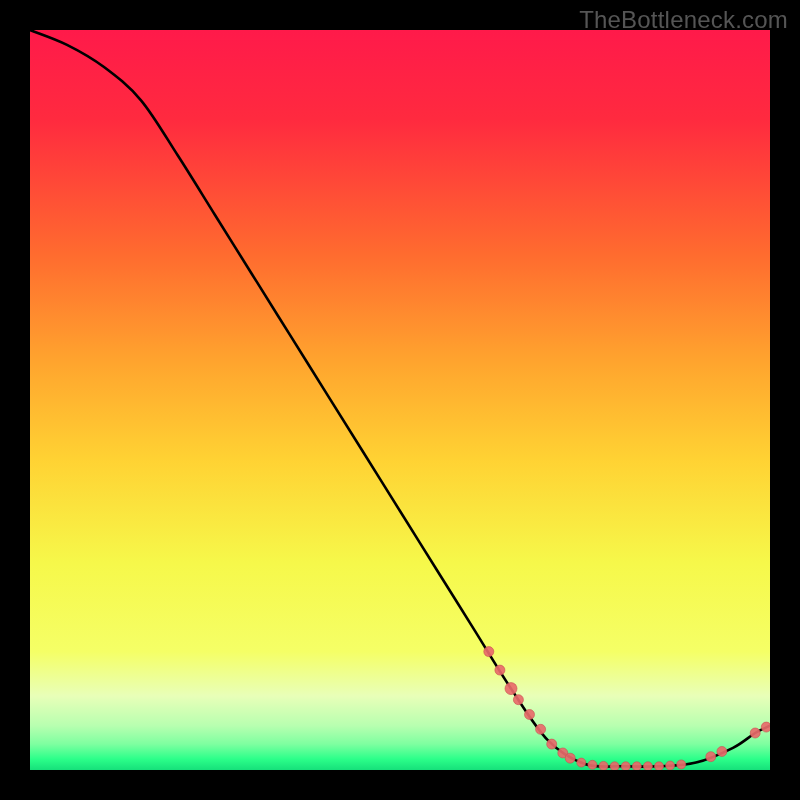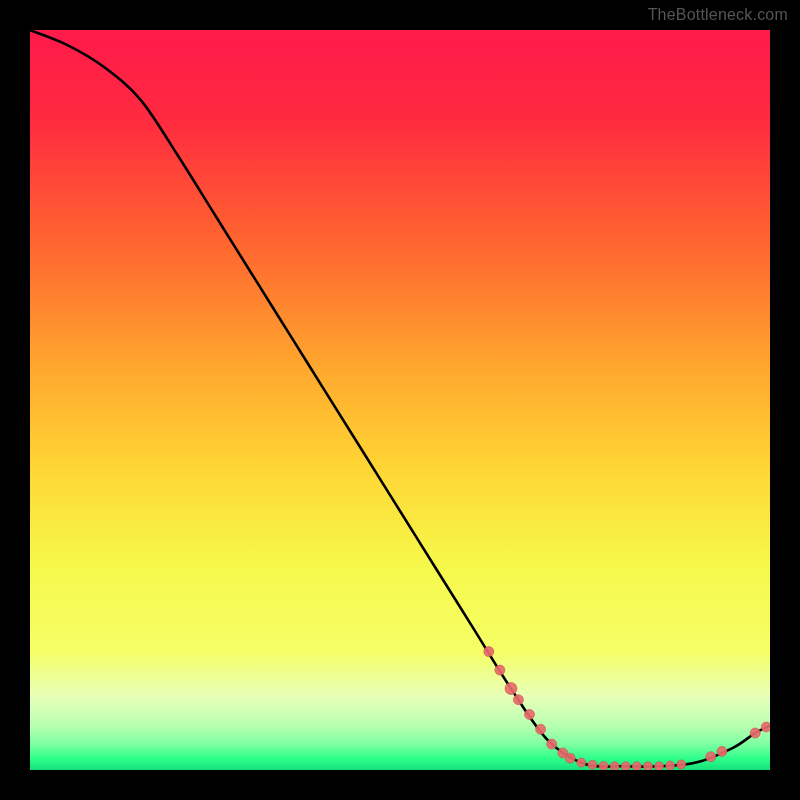--- a/index.html
+++ b/index.html
@@ -8,21 +8,21 @@
     width: 800px;
     height: 800px;
     position: relative;
     background: #000;
   }
   .watermark {
     position: absolute;
     top: 6px;
     right: 12px;
     font-family: Arial, sans-serif;
-    font-size: 16px;
+    font-size: 24px;
     color: #555;
     font-weight: 400;
     letter-spacing: 0.2px;
   }
   .plot {
     position: absolute;
     left: 30px;
     top: 30px;
     width: 740px;
     height: 740px;

